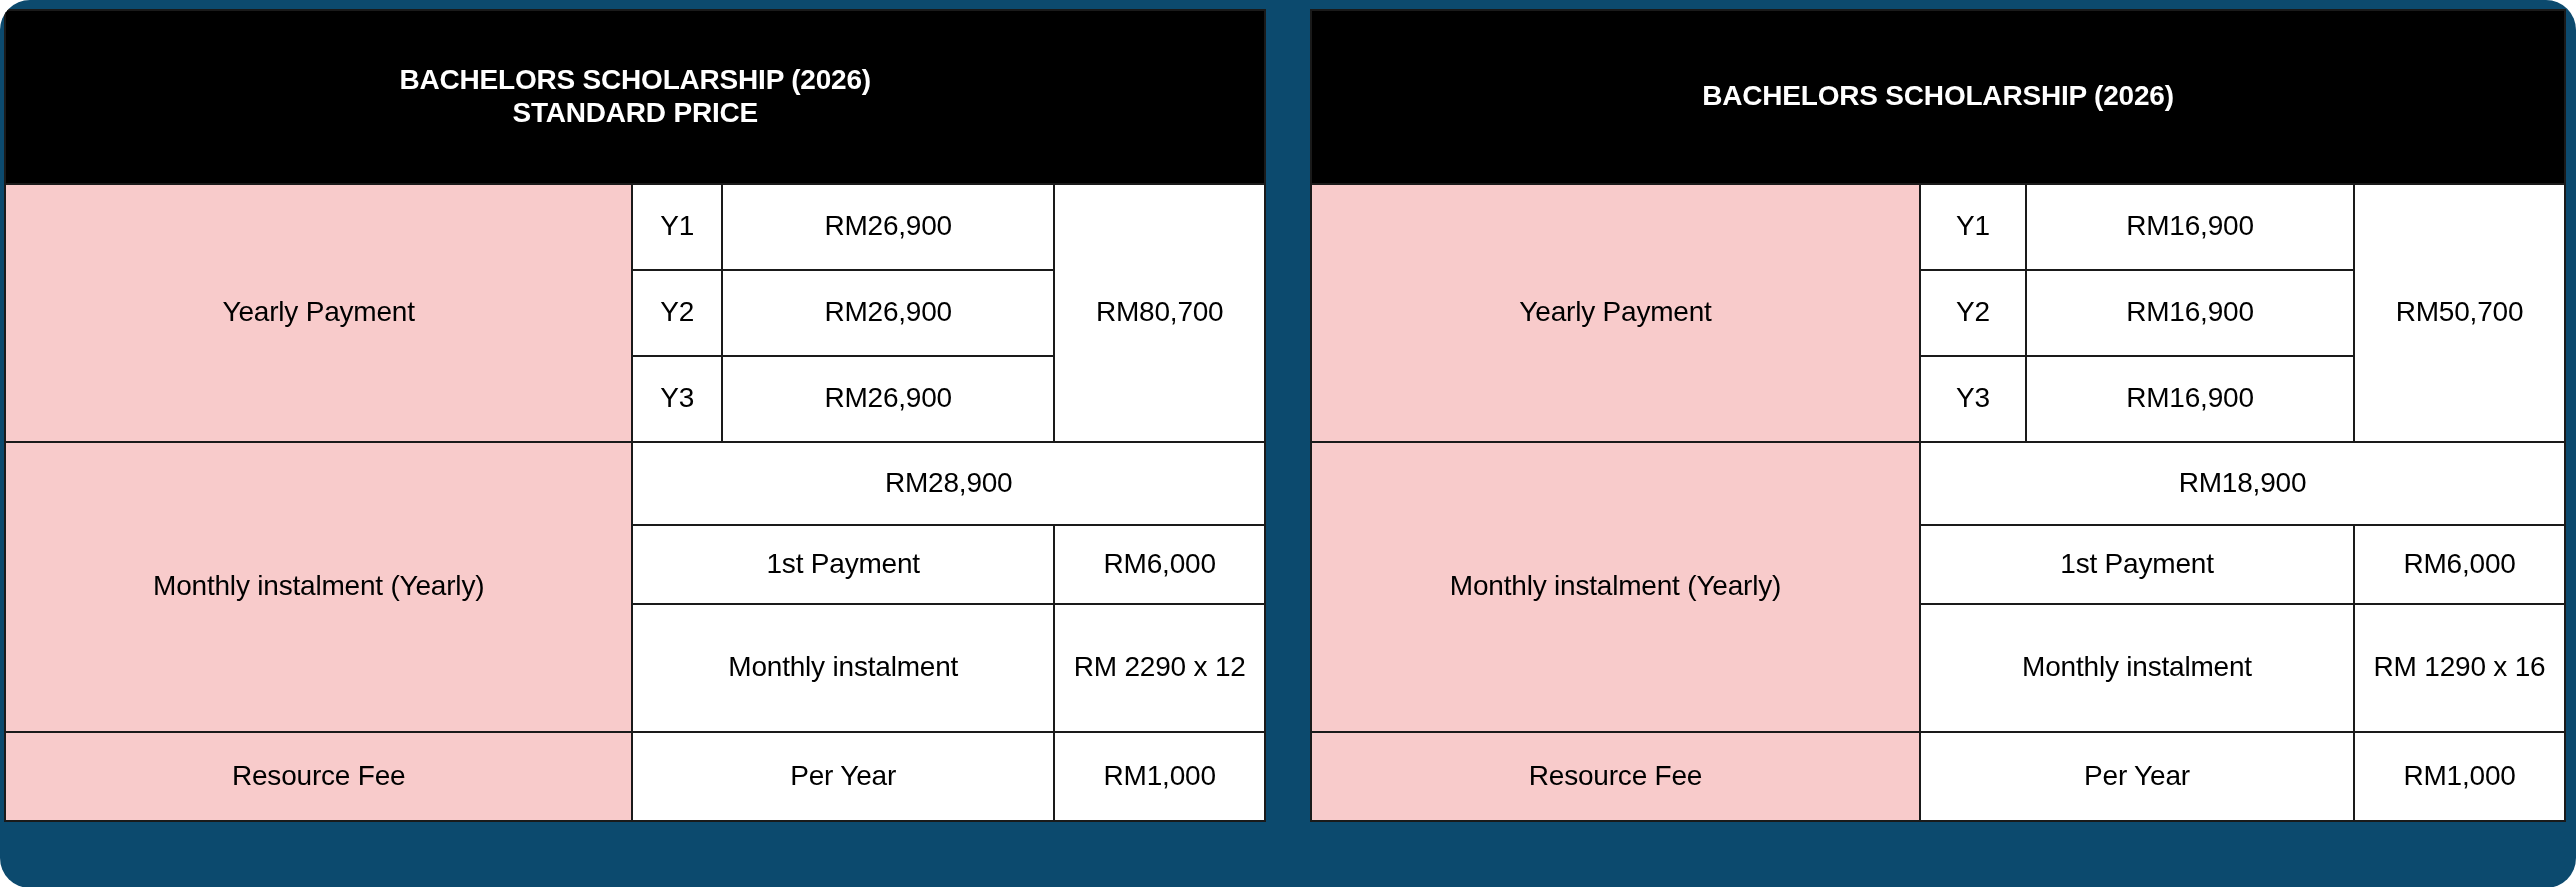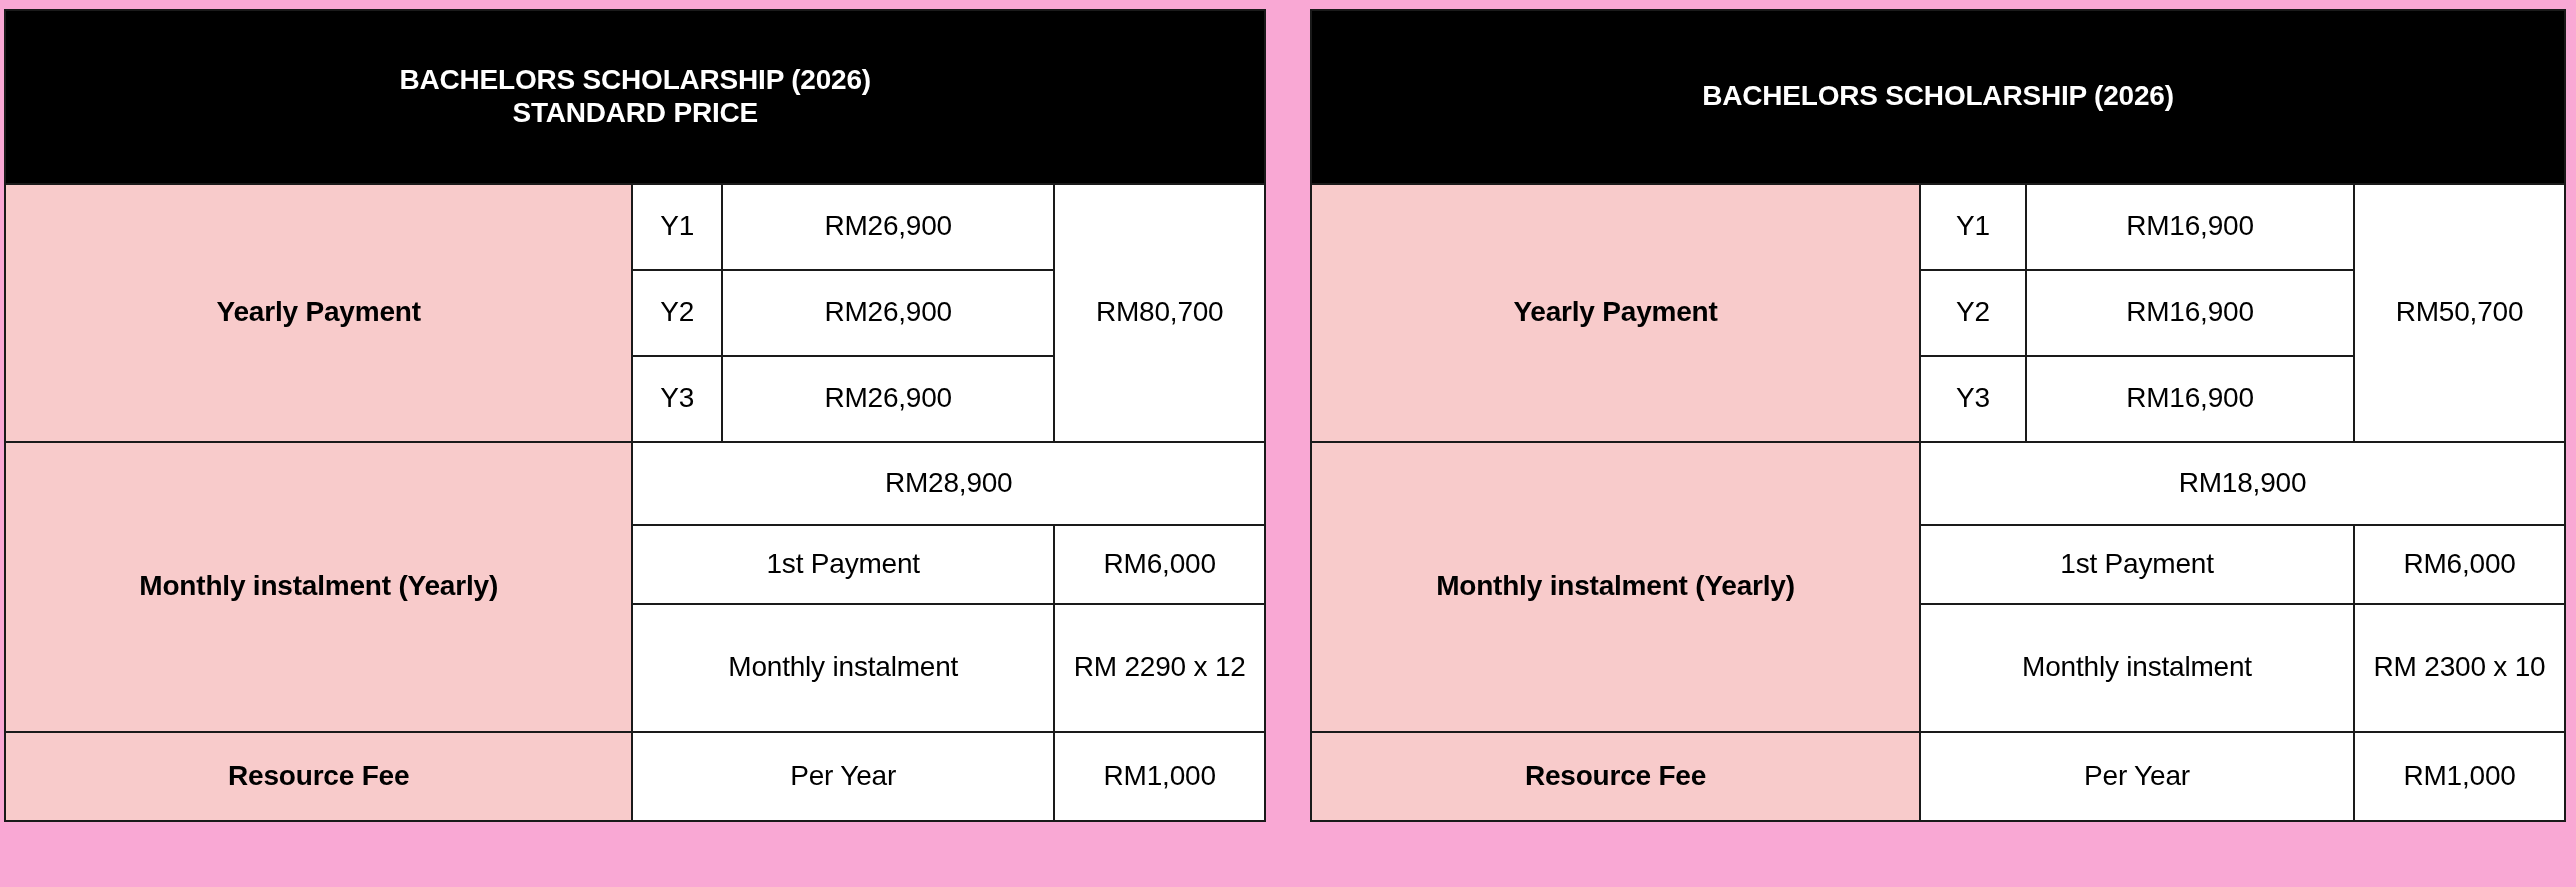--- a/index.html
+++ b/index.html
@@ -11,22 +11,23 @@
     width: 2576px;
     height: 888px;
     font-family: "Liberation Sans", "DejaVu Sans", sans-serif;
     -webkit-font-smoothing: antialiased;
   }
 
   #stage {
     position: relative;
     width: 2576px;
     height: 888px;
-    background: #f9a8d4;
+    background: #0c4a6e;
     overflow: hidden;
+    border-radius: 30px;
   }
 
   .fee-table {
     position: absolute;
     top: 8.5px;
     border-collapse: collapse;
     table-layout: fixed;
     background: #ffffff;
     border: 2.1px solid #1a1a1a;
   }
@@ -56,21 +57,21 @@
     line-height: 1.22;
     letter-spacing: 0.1px;
     height: 172px;
     padding: 5.6px 14px;
   }
   .title-line { display: block; white-space: nowrap; }
 
   
   .rowlabel {
     background: #f8cbcb !important;
-    font-weight: bold;
+    font-weight: normal;
     font-size: 30px;
     letter-spacing: -0.3px;
     padding: 0 10px;
     margin-left: 36px;
   }
 
   
   .r-year  { height: 86px; }
   .r-total { height: 83px; }
   .r-first { height: 79px; }
@@ -165,21 +166,21 @@
       <tr class="r-total">
         <td class="rowlabel" rowspan="3">Monthly instalment (Yearly)</td>
         <td colspan="3">RM18,900</td>
       </tr>
       <tr class="r-first">
         <td colspan="2">1st Payment</td>
         <td>RM6,000</td>
       </tr>
       <tr class="r-inst">
         <td colspan="2">Monthly instalment</td>
-        <td>RM 2300 x 10</td>
+        <td>RM 1290 x 16</td>
       </tr>
 
       <tr class="r-res">
         <td class="rowlabel">Resource Fee</td>
         <td colspan="2">Per Year</td>
         <td>RM1,000</td>
       </tr>
     </tbody>
   </table>
 

